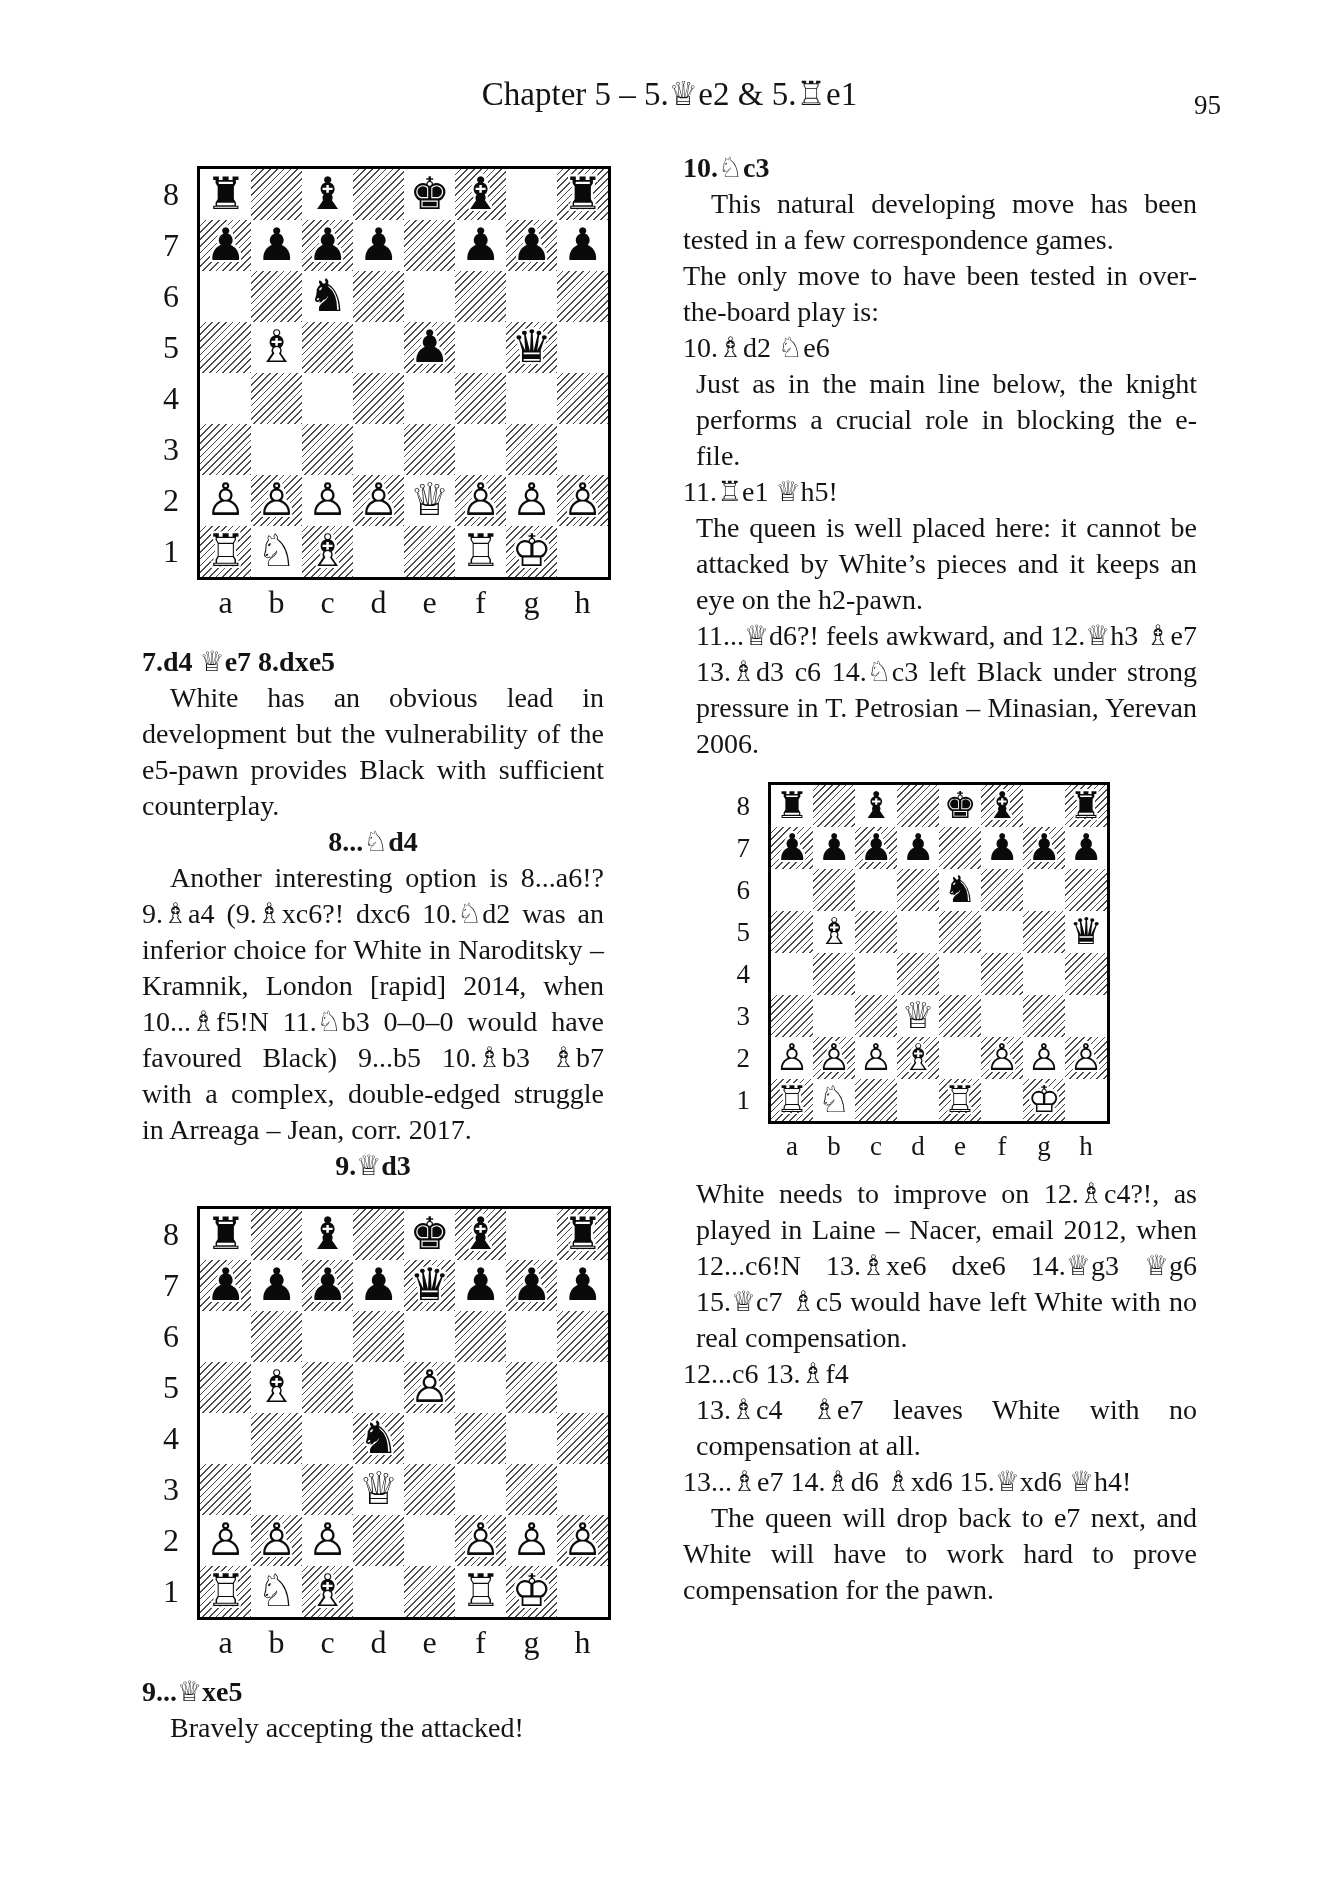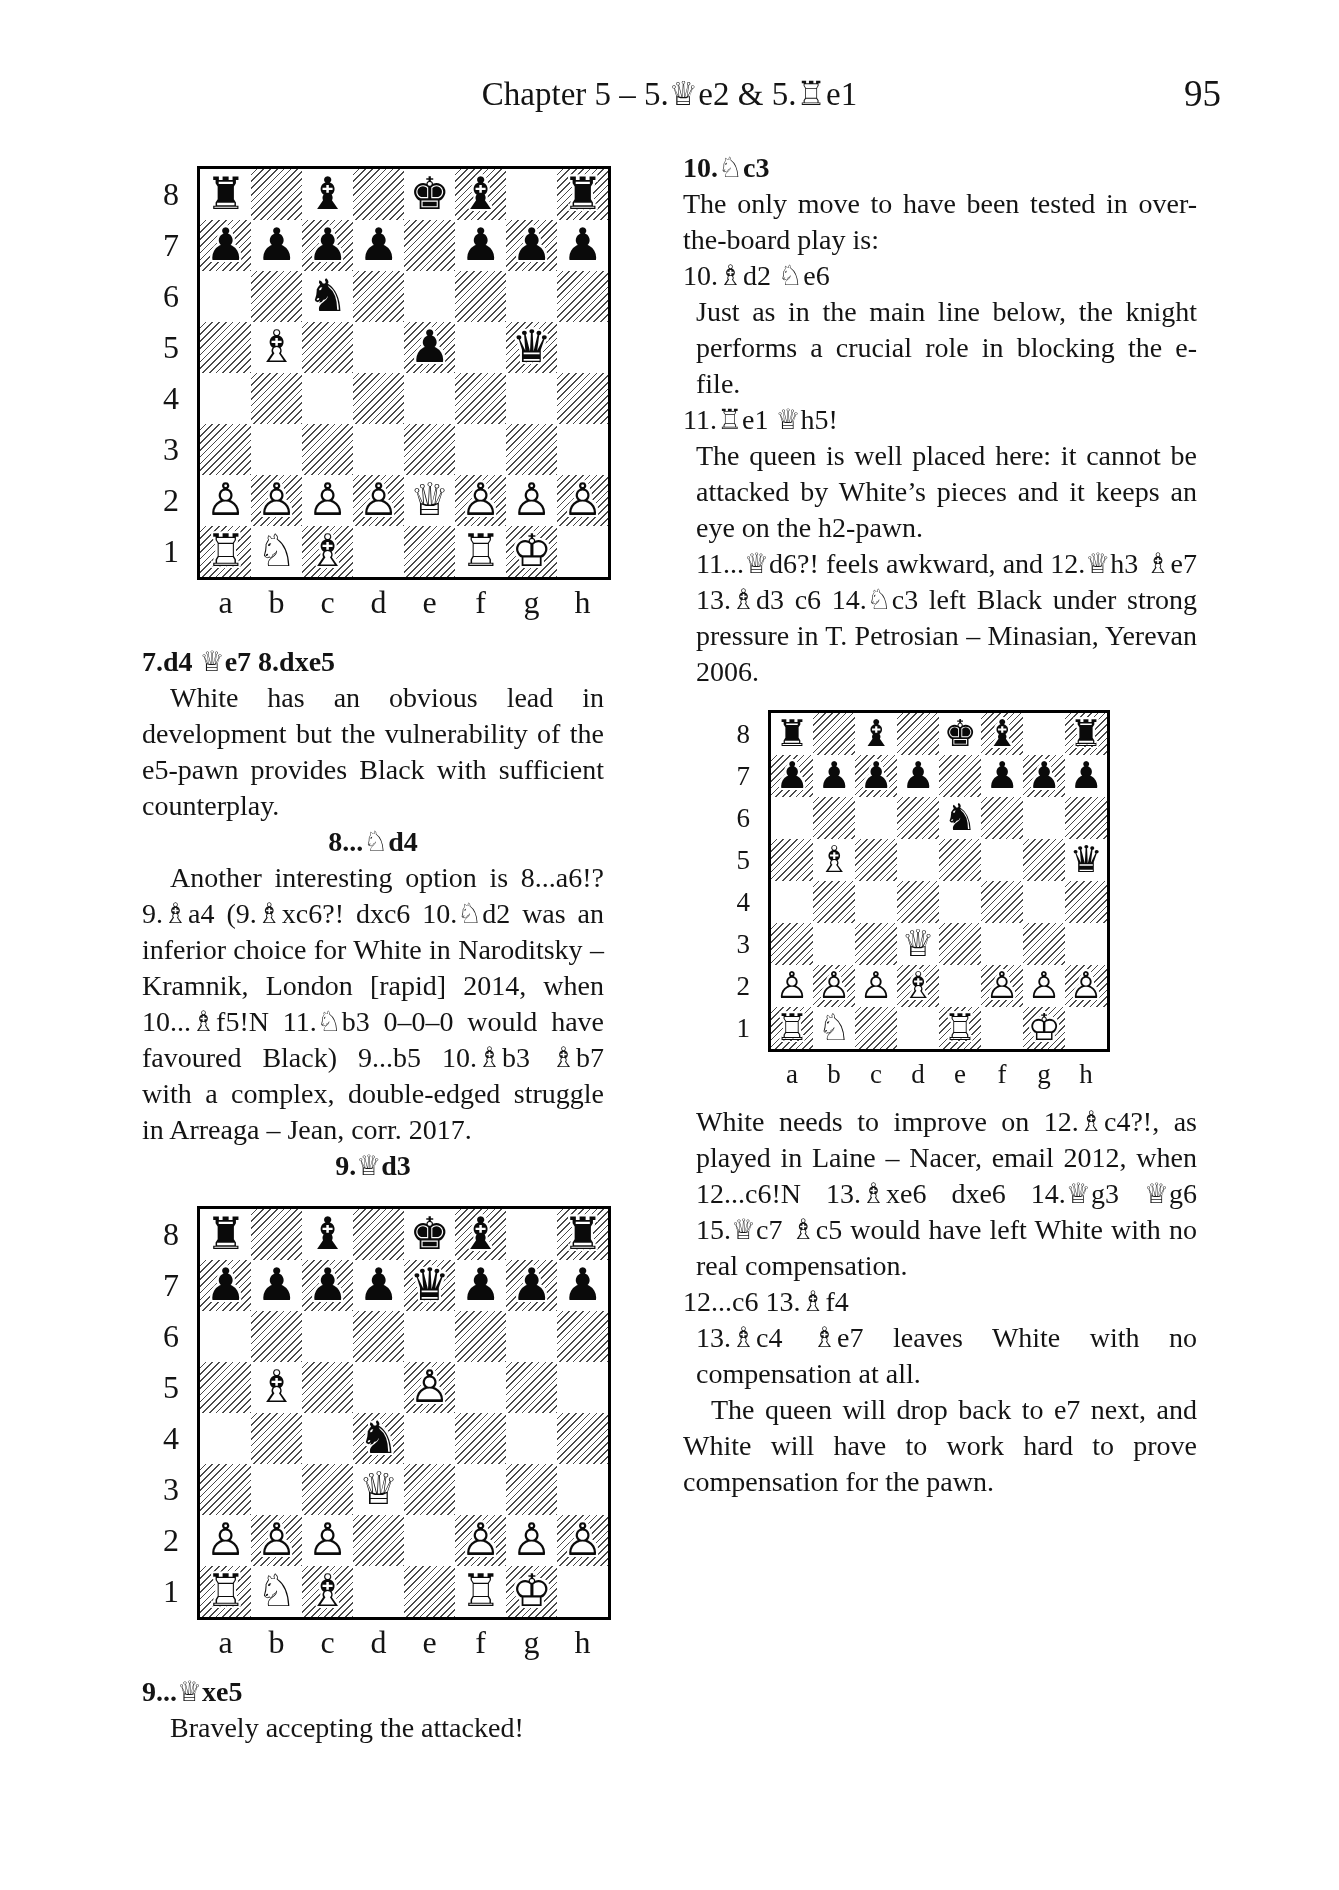--- a/index.html
+++ b/index.html
@@ -2,21 +2,21 @@
 <html><head>
 <meta charset="utf-8">
 <style>
   html,body { margin:0; padding:0; background:#e8e8e8; }
   .page {
     position:relative; width:1339px; height:1890px; margin:0 auto;
     background:#ffffff; overflow:hidden;
     font-family:"Liberation Serif","DejaVu Sans",serif; color:#141414;
   }
   .header-title { position:absolute; top:74px; left:0; right:0; text-align:center; font-size:33px; }
-  .page-number { position:absolute; top:72px; right:118px; font-size:37px; }
+  .page-number { position:absolute; top:90px; right:118px; font-size:27px; }
 
   .col { position:absolute; top:150px; font-size:28px; line-height:36px; }
   .col-left  { left:142px; width:462px; }
   .col-right { left:683px; width:514px; }
   .col p { margin:0; }
   p.move-bold  { font-weight:700; }
   p.move-line  { font-weight:400; }
   p.para       { text-indent:28px; text-align:justify; }
   p.para-flush { text-align:justify; }
   p.note       { margin-left:13px; text-align:justify; }
@@ -409,20 +409,21 @@
           <span>g</span>
           <span>h</span>
         </div>
       </div>
     <p class="move-bold">9...♕xe5</p>
     <p class="para">Bravely accepting the attacked!</p>
   </div>
 
   <div class="col col-right">
     <p class="move-bold mt-first">10.♘c3</p>
+    <p class="para">This natural developing move has been tested in a few correspondence games.</p>
     <p class="para-flush gap-top">The only move to have been tested in over-the-board play is:</p>
     <p class="move-line">10.♗d2 ♘e6</p>
     <p class="note">Just as in the main line below, the knight performs a crucial role in blocking the e-file.</p>
     <p class="move-line">11.♖e1 ♕h5!</p>
     <p class="note">The queen is well placed here: it cannot be attacked by White’s pieces and it keeps an eye on the h2-pawn.</p>
     <p class="note">11...♕d6?! feels awkward, and 12.♕h3 ♗e7 13.♗d3 c6 14.♘c3 left Black under strong pressure in T. Petrosian – Minasian, Yerevan 2006.</p>
     <div class="diagram small">
         <div class="dg-ranks">
           <span>8</span>
           <span>7</span>
@@ -588,15 +589,16 @@
           <span>d</span>
           <span>e</span>
           <span>f</span>
           <span>g</span>
           <span>h</span>
         </div>
       </div>
     <p class="note">White needs to improve on 12.♗c4?!, as played in Laine – Nacer, email 2012, when 12...c6!N 13.♗xe6 dxe6 14.♕g3 ♕g6 15.♕c7 ♗c5 would have left White with no real compensation.</p>
     <p class="move-line">12...c6 13.♗f4</p>
     <p class="note">13.♗c4 ♗e7 leaves White with no compensation at all.</p>
+    <p class="move-line">13...♗e7 14.♗d6 ♗xd6 15.♕xd6 ♕h4!</p>
     <p class="para">The queen will drop back to e7 next, and White will have to work hard to prove compensation for the pawn.</p>
   </div>
 </div>
 
 </body></html>

